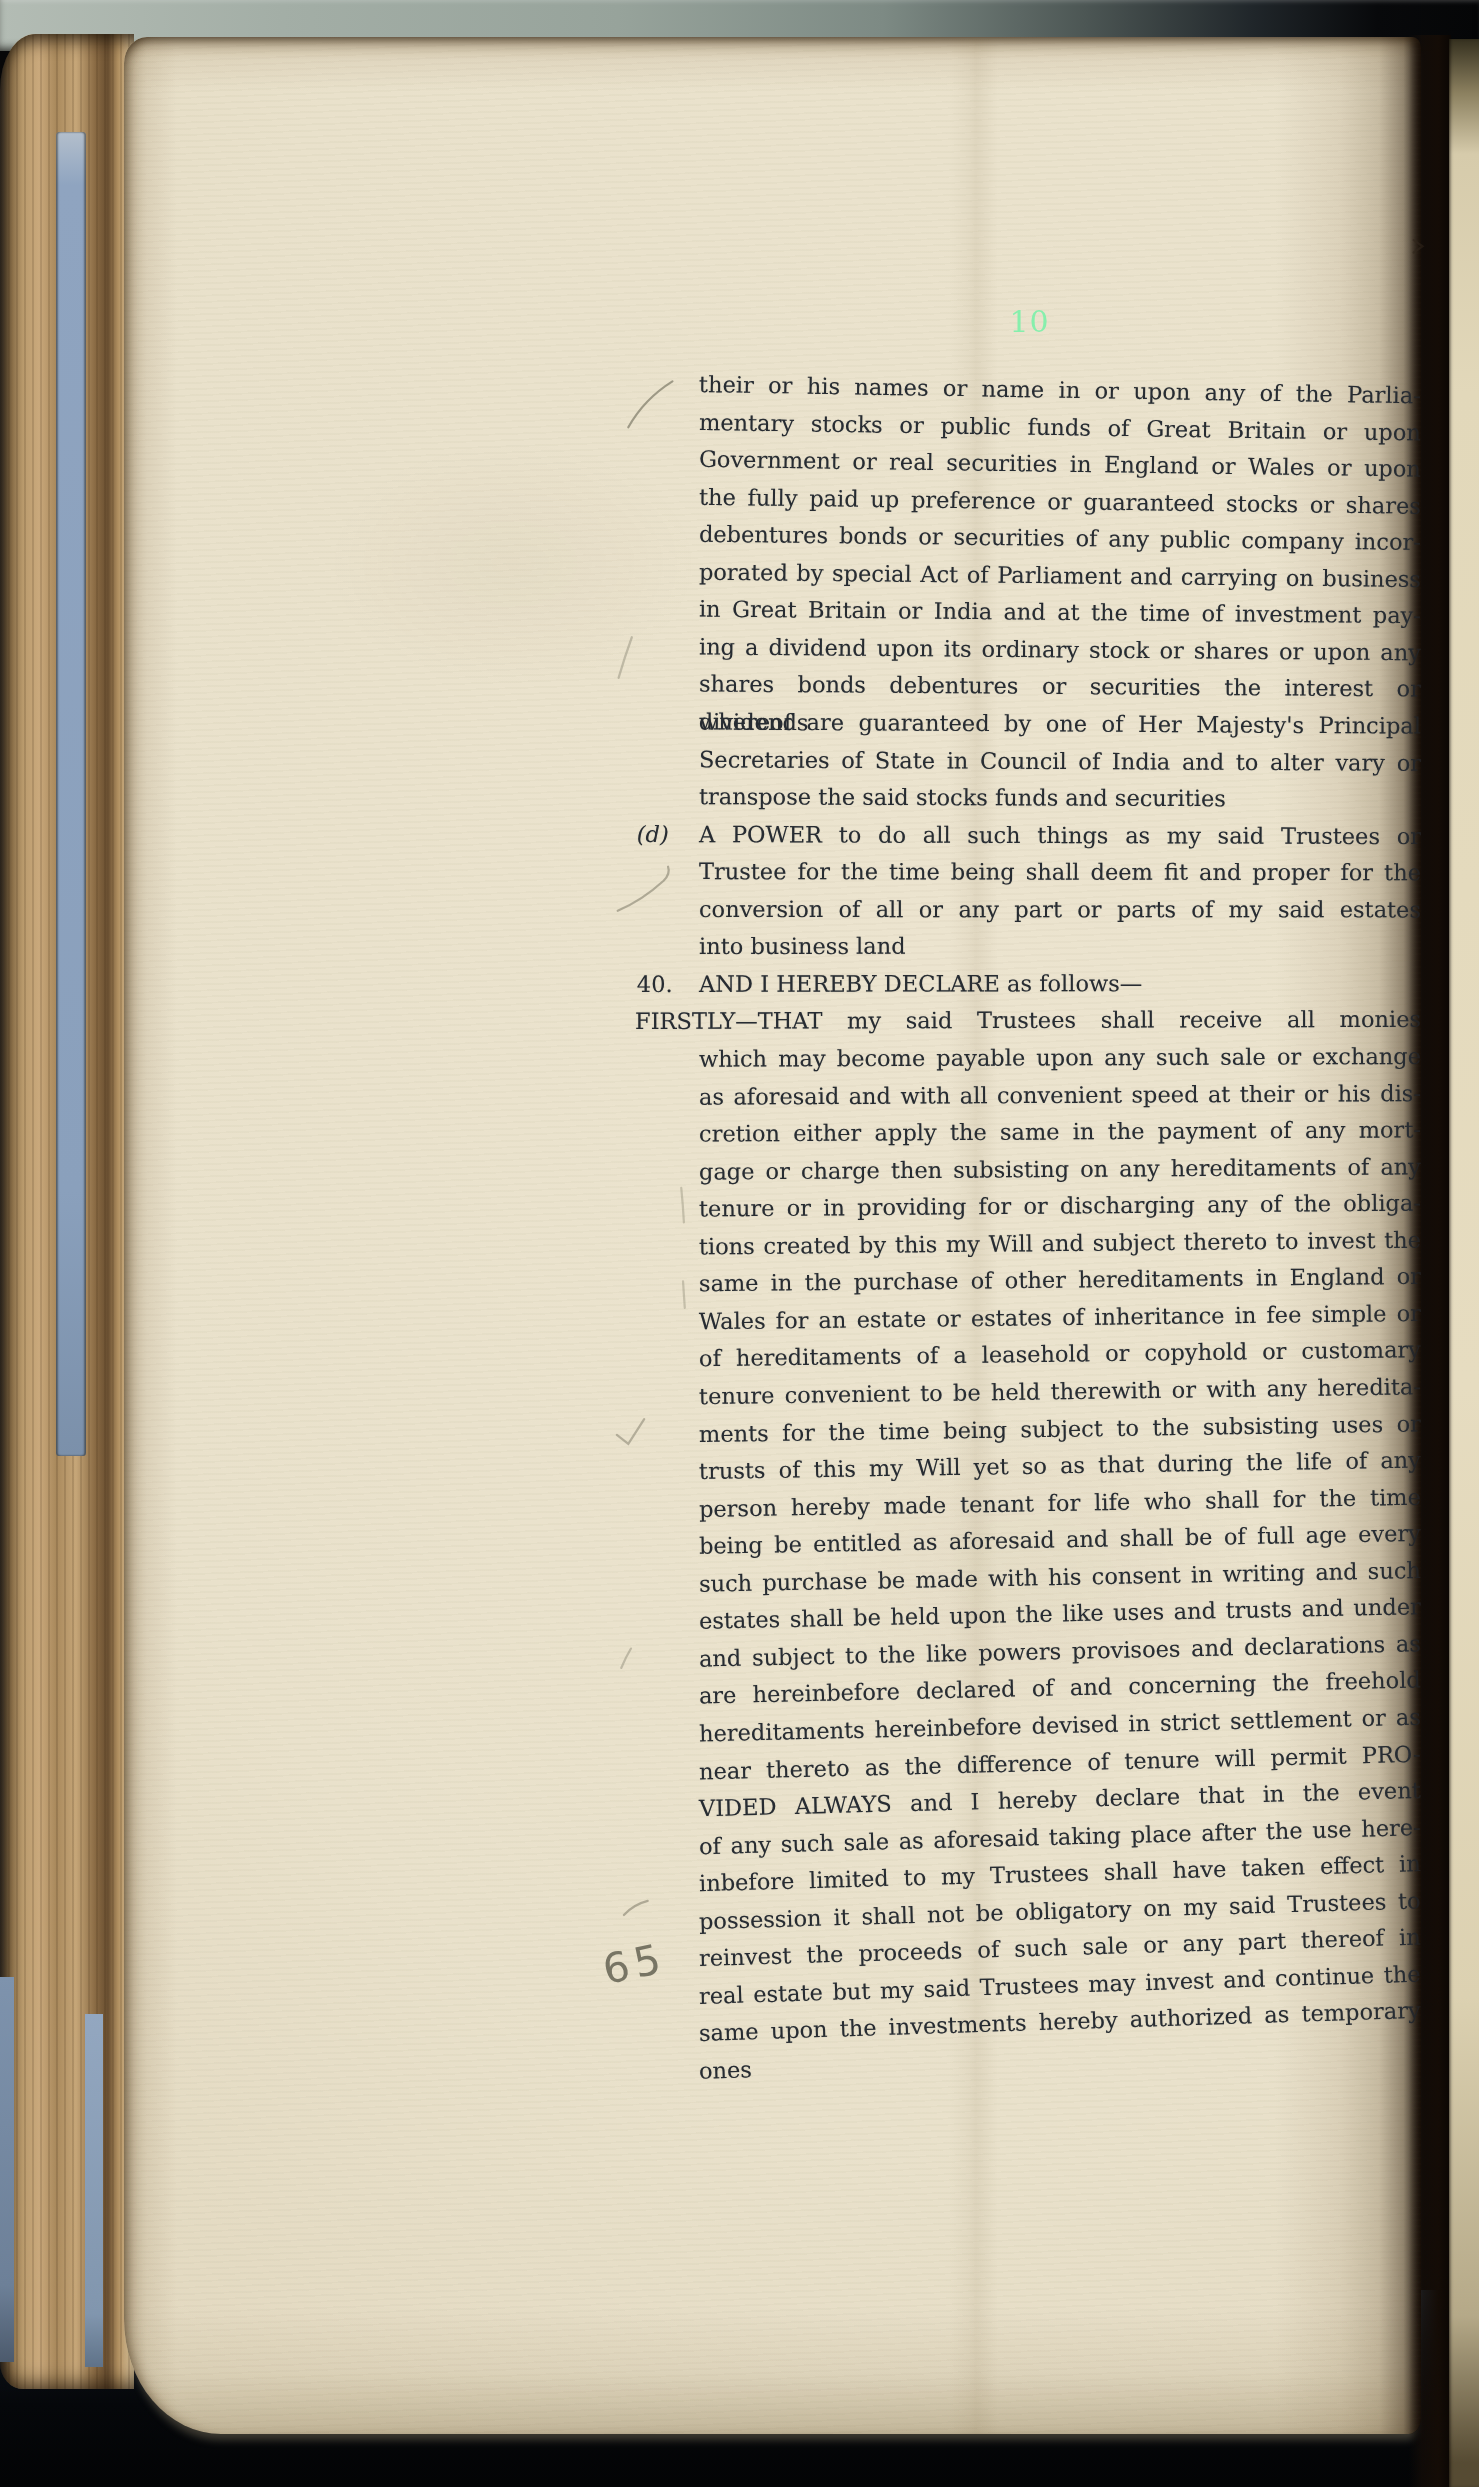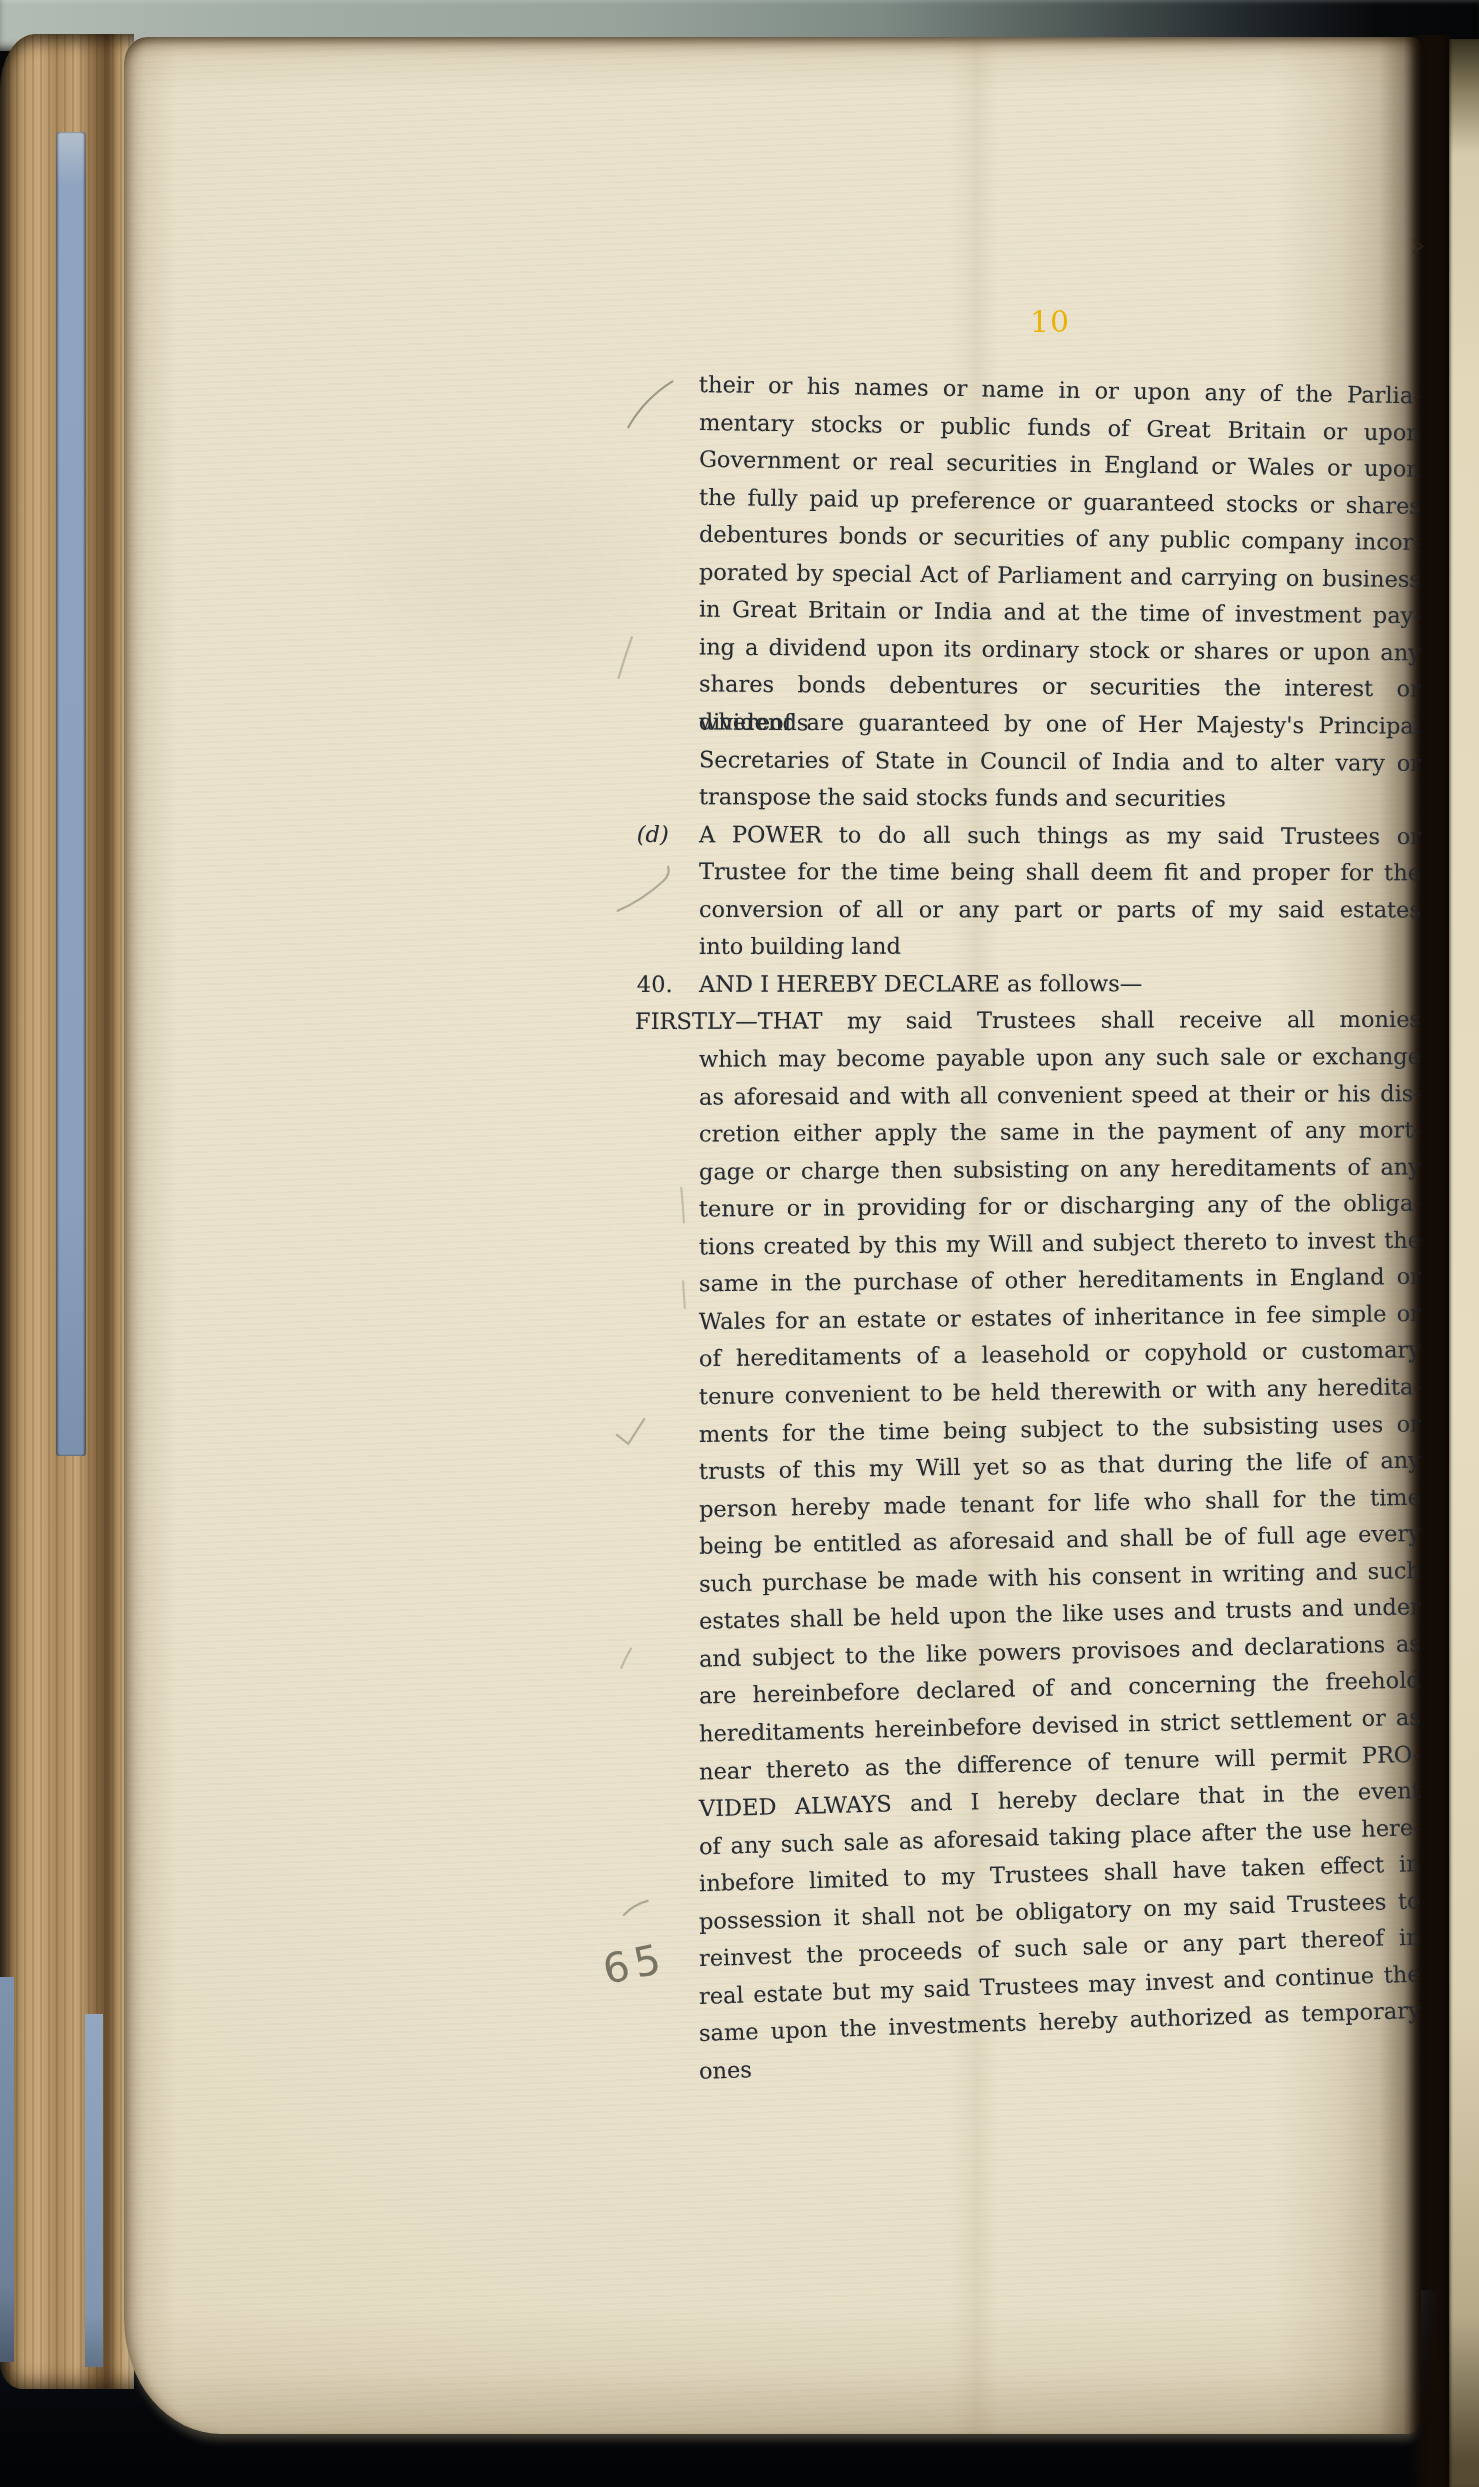--- a/index.html
+++ b/index.html
@@ -55,22 +55,22 @@
 
   
   #gutter{position:absolute;left:1409px;top:35px;width:42px;height:2452px;
     background:linear-gradient(90deg,rgba(25,15,8,0) 0%,rgba(25,15,8,.55) 30%,#140c06 70%,#0a0603 100%);}
   #next-page{position:absolute;left:1449px;top:39px;width:30px;height:2448px;
     background:linear-gradient(180deg,#35301f 0px,#8a7f5e 53px,#d6cbab 115px,#e2d8ba 353px,
       #e6dcc0 55%,#dcd1b1 80%,#b5a988 93%,#564b33 99%);
     box-shadow:inset 2.6px 0 3.5px -1.8px rgba(5,3,1,.8);}
 
   
-  #folio{position:absolute;left:989px;top:304px;width:81px;text-align:right;
-    font-size:30px;color:#eab308;letter-spacing:0.9px;}
+  #folio{position:absolute;left:989px;top:304px;width:81px;text-align:center;
+    font-size:30px;color:#86efac;letter-spacing:0.9px;}
   #text-block{position:absolute;left:635px;top:364px;width:786px;height:1748px;
     font-size:22.5px;color:#272c32;}
   .line{position:absolute;left:0;width:786px;height:38px;line-height:38px;transform-origin:0 50%;
     text-shadow:0 0 0.9px rgba(38,43,49,.35);}
   .lbl{position:absolute;left:1.8px;top:0;}
   .lbl.it{font-style:italic;}
   .txt{margin-left:64px;text-align:justify;text-align-last:justify;}
   .txt.flush{margin-left:0;}
   .txt.end{text-align-last:left;}
 
@@ -138,21 +138,21 @@
         <span class="lbl it">(d)</span>
         <div class="txt">A POWER to do all such things as my said Trustees or</div>
       </div>
       <div class="line" style="top: 488px; transform: rotate(0.091deg);">
         <div class="txt">Trustee for the time being shall deem fit and proper for the</div>
       </div>
       <div class="line" style="top: 526px; transform: rotate(0.029deg);">
         <div class="txt">conversion of all or any part or parts of my said estates</div>
       </div>
       <div class="line" style="top: 563px; transform: rotate(-0.033deg);">
-        <div class="txt end">into building land</div>
+        <div class="txt end">into business land</div>
       </div>
       <div class="line" style="top: 601px; transform: rotate(-0.096deg);">
         <span class="lbl">40.</span>
         <div class="txt end">AND I HEREBY DECLARE as follows—</div>
       </div>
       <div class="line" style="top: 638px; transform: rotate(-0.158deg);">
         <div class="txt flush">FIRSTLY—THAT my said Trustees shall receive all monies</div>
       </div>
       <div class="line" style="top: 676px; transform: rotate(-0.22deg);">
         <div class="txt">which may become payable upon any such sale or exchange</div>

